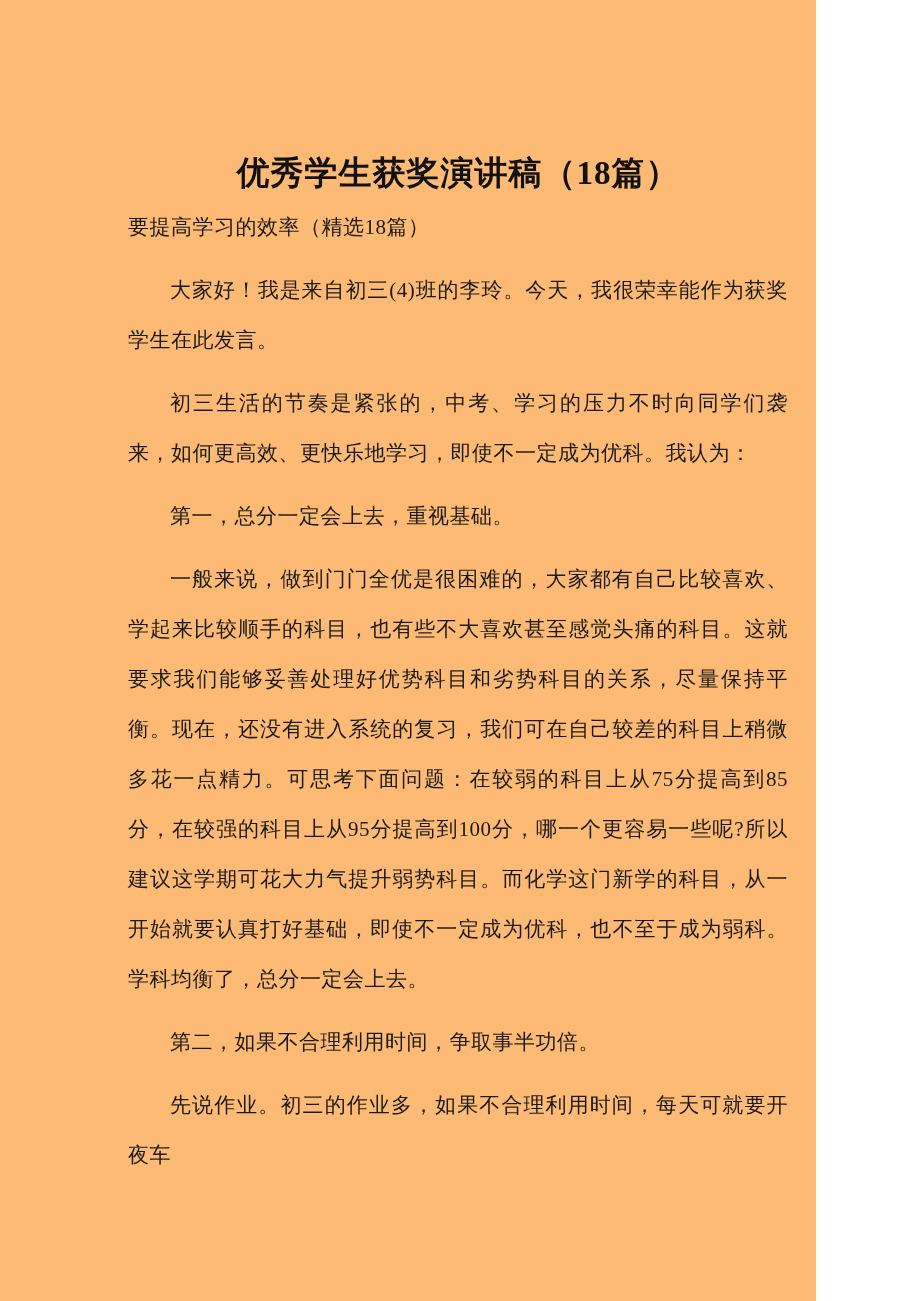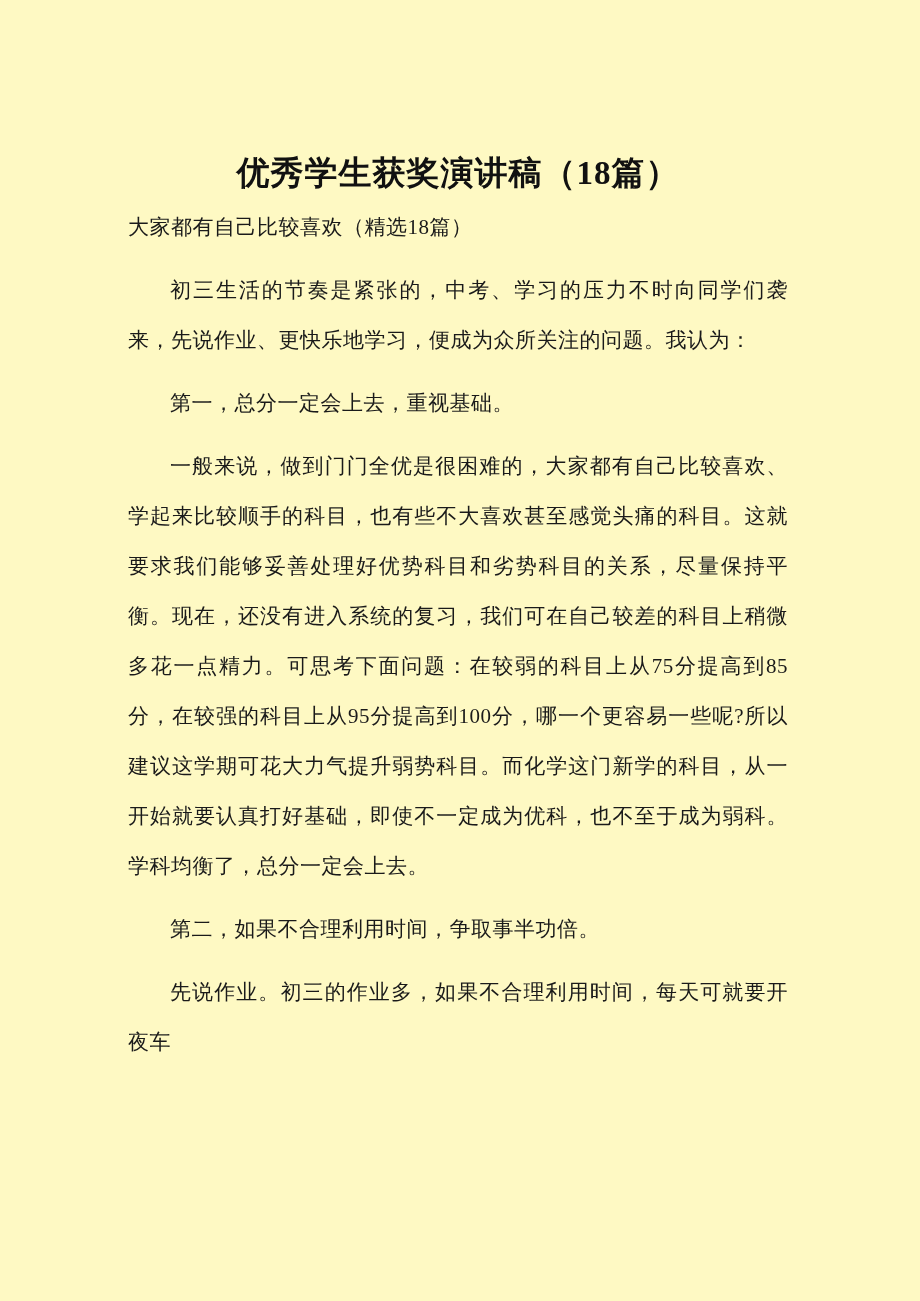--- a/index.html
+++ b/index.html
@@ -2,23 +2,23 @@
 <html><head>
 <meta charset="utf-8">
 <style>
   html, body {
     margin: 0;
     padding: 0;
     background: #ffffff;
   }
   .page {
     position: relative;
-    width: 920px;
+    width: 816px;
     height: 1301px;
-    background: #fef9c3;
+    background: #fdba74;
     overflow: hidden;
     font-family: "Liberation Serif", "DejaVu Serif", serif;
     color: #1a1a1a;
     text-decoration: underline;
   }
   .content {
     position: absolute;
     left: 128px;
     top: 0;
     width: 660px;
@@ -46,21 +46,22 @@
   }
 </style>
 </head>
 <body>
 
 <div class="page">
   <div class="content">
     <h1 class="doc-title">优秀学生获奖演讲稿（18篇）</h1>
     <div class="paragraph-list">
 
-    <p class="no-indent">大家都有自己比较喜欢（精选18篇）</p>
-        <p>初三生活的节奏是紧张的，中考、学习的压力不时向同学们袭来，先说作业、更快乐地学习，便成为众所关注的问题。我认为：</p>
+    <p class="no-indent">要提高学习的效率（精选18篇）</p>
+        <p>大家好！我是来自初三(4)班的李玲。今天，我很荣幸能作为获奖学生在此发言。</p>
+        <p>初三生活的节奏是紧张的，中考、学习的压力不时向同学们袭来，如何更高效、更快乐地学习，即使不一定成为优科。我认为：</p>
         <p>第一，总分一定会上去，重视基础。</p>
         <p>一般来说，做到门门全优是很困难的，大家都有自己比较喜欢、学起来比较顺手的科目，也有些不大喜欢甚至感觉头痛的科目。这就要求我们能够妥善处理好优势科目和劣势科目的关系，尽量保持平衡。现在，还没有进入系统的复习，我们可在自己较差的科目上稍微多花一点精力。可思考下面问题：在较弱的科目上从75分提高到85分，在较强的科目上从95分提高到100分，哪一个更容易一些呢?所以建议这学期可花大力气提升弱势科目。而化学这门新学的科目，从一开始就要认真打好基础，即使不一定成为优科，也不至于成为弱科。学科均衡了，总分一定会上去。</p>
         <p>第二，如果不合理利用时间，争取事半功倍。</p>
         <p>先说作业。初三的作业多，如果不合理利用时间，每天可就要开夜车</p>
       </div>
   </div>
 </div>
 
 </body></html>

